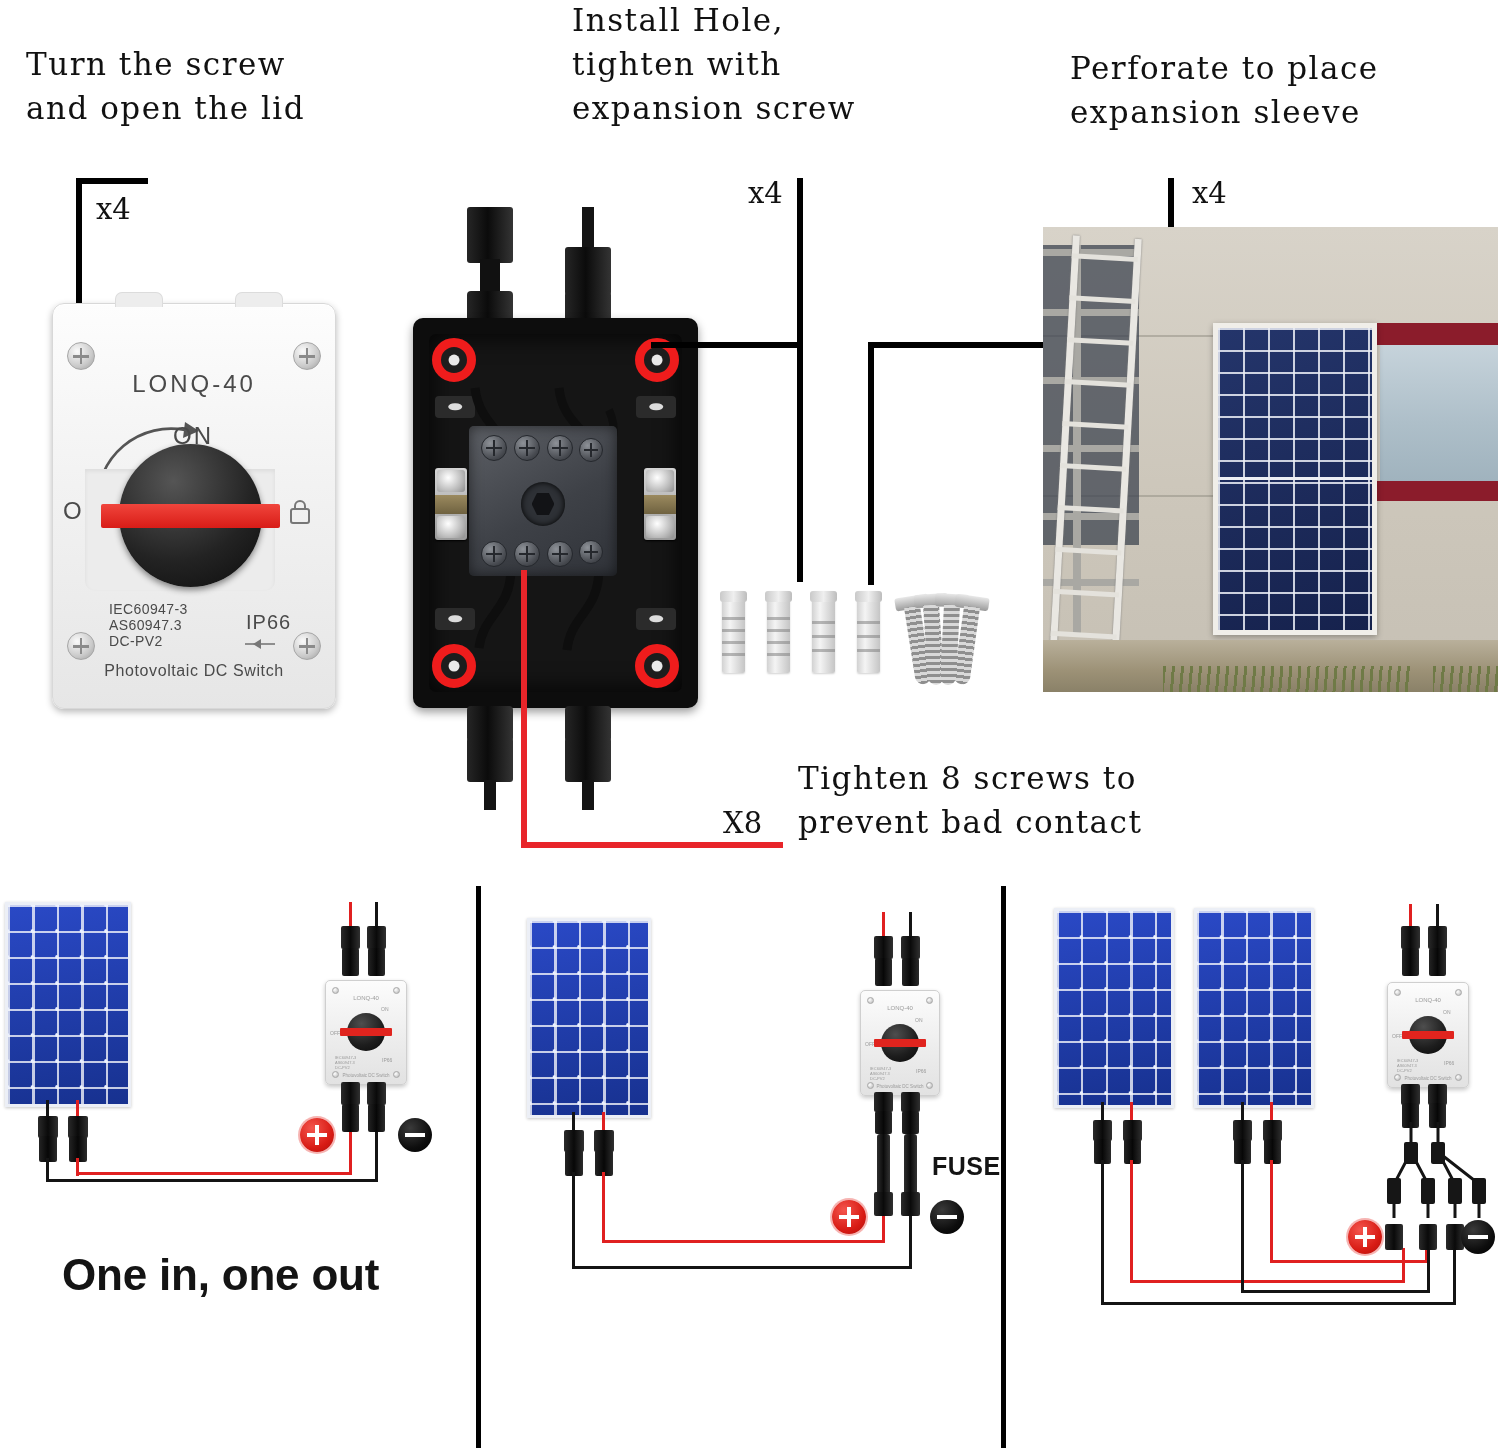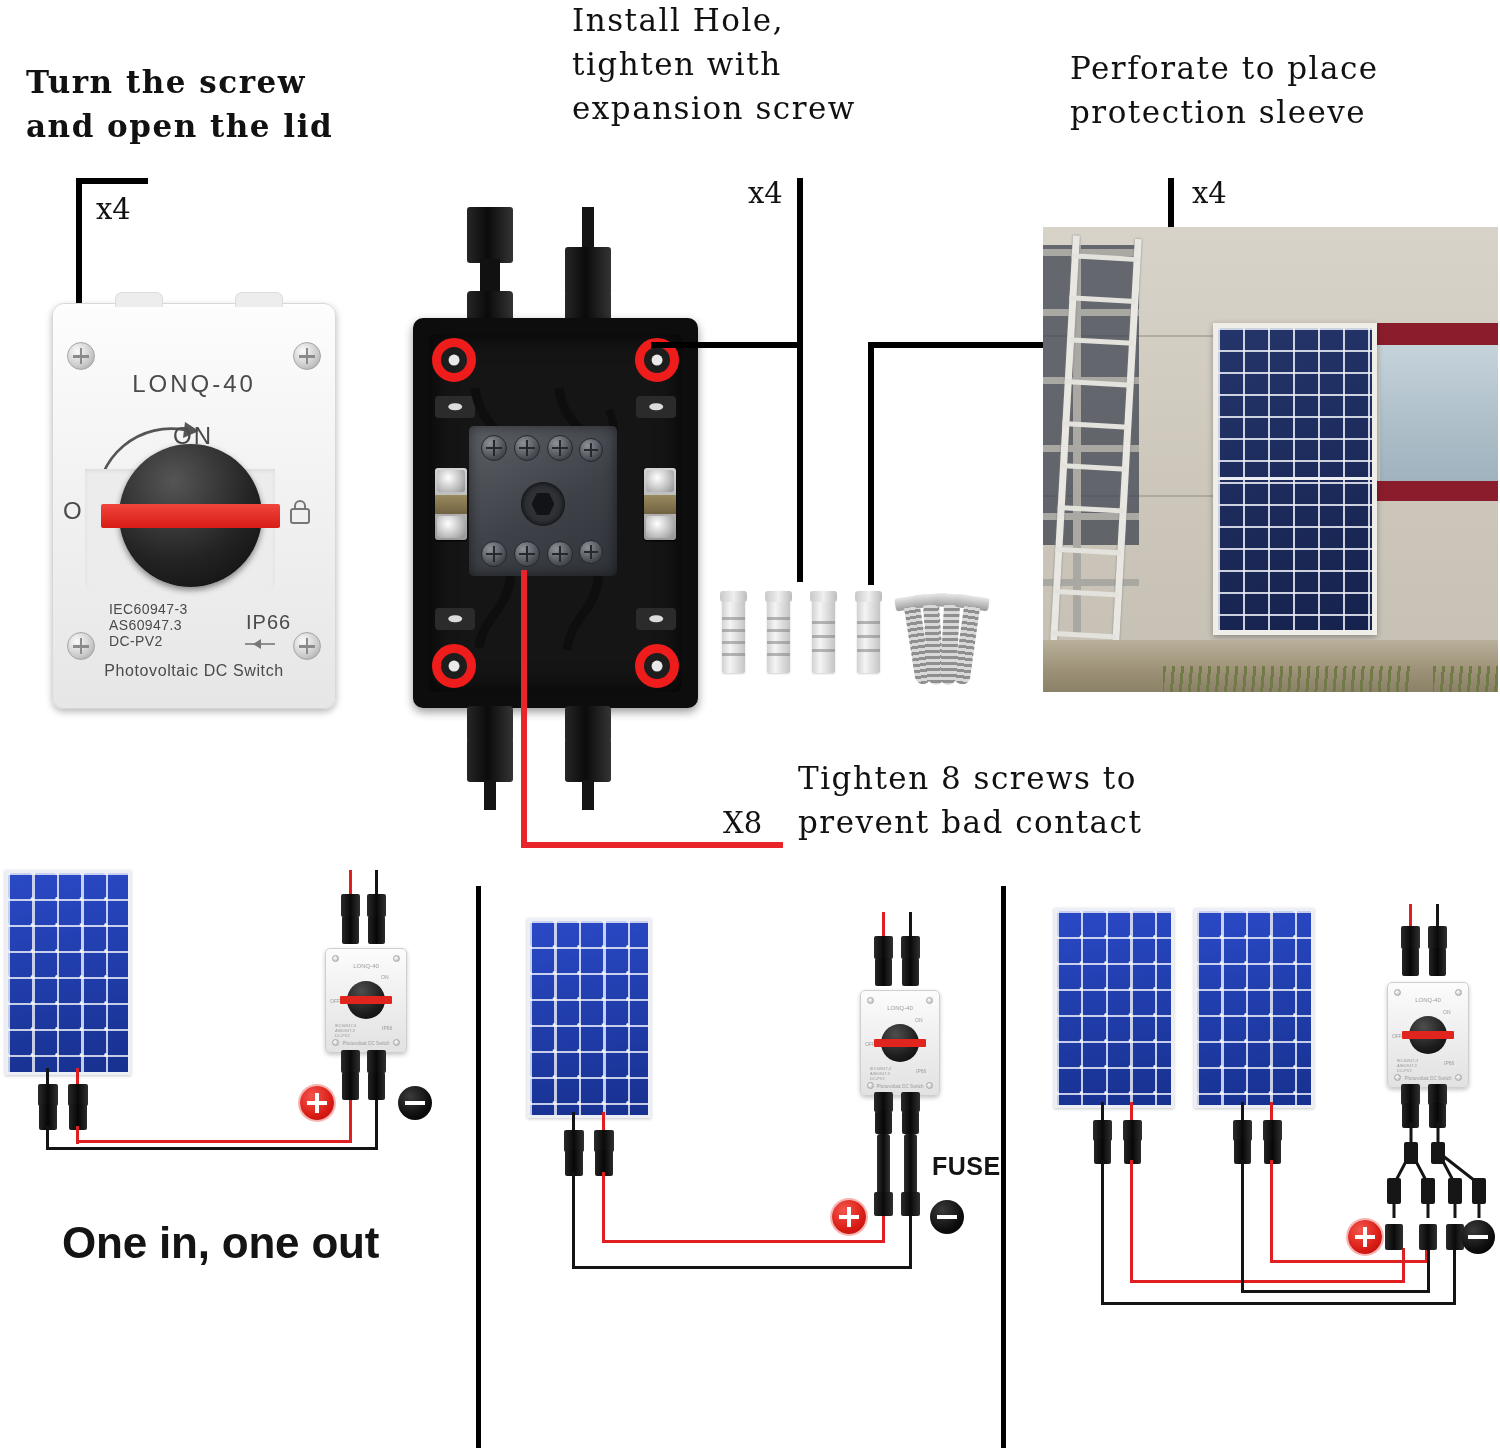--- a/index.html
+++ b/index.html
@@ -147,29 +147,29 @@
   .minus:before{content:"";position:absolute;left:21%;top:43.5%;width:58%;height:13%;background:#fff;}
   .caption{position:absolute;font-family:"Liberation Sans",sans-serif;font-weight:700;
       font-size:44px;color:#141414;white-space:nowrap;letter-spacing:-.2px;}
   .fuselab{position:absolute;font-family:"Liberation Sans",sans-serif;font-weight:700;
       font-size:25px;color:#141414;letter-spacing:.5px;}
   .lockicon{position:absolute;}
 </style>
 </head>
 <body>
 
-<div class="instr abs" style="left:26px;top:60px;font-weight:bold;">Turn the screw
+<div class="instr abs" style="left:26px;top:42px;">Turn the screw
 and open the lid</div>
 
 <div class="instr abs" style="left:572px;top:-2px;">Install Hole,
 tighten with
 expansion screw</div>
 
 <div class="instr abs" style="left:1070px;top:46px;">Perforate to place
-protection sleeve</div>
+expansion sleeve</div>
 
 <div class="rule abs" style="left:76px;top:178px;width:6px;height:155px;"></div>
 <div class="rule abs" style="left:76px;top:178px;width:72px;height:6px;"></div>
 <div class="xlabel abs" style="left:96px;top:192px;">x4</div>
 
 <div class="dev abs" style="left:52px;top:303px;width:282px;height:404px;">
   <div class="bump" style="left:62px;top:-12px;width:46px;height:14px;"></div>
   <div class="bump" style="left:182px;top:-12px;width:46px;height:14px;"></div>
 
   <div class="scr" style="left:14px;top:38px;width:26px;height:26px;"></div>
@@ -387,21 +387,21 @@
 
 <div class="redrule abs" style="left:521px;top:570px;width:6px;height:278px;"></div>
 <div class="redrule abs" style="left:521px;top:842px;width:262px;height:6px;"></div>
 <div class="xlabel abs" style="left:723px;top:806px;">X8</div>
 <div class="instr abs" style="left:798px;top:756px;">Tighten 8 screws to
 prevent bad contact</div>
 
 <div class="rule abs" style="left:476px;top:886px;width:5px;height:562px;"></div>
 <div class="rule abs" style="left:1001px;top:886px;width:5px;height:562px;"></div>
 
-<div class="abs" style="left:0;top:852px;width:384px;height:558px;">
+<div class="abs" style="left:0;top:884px;width:384px;height:558px;">
   <div class="pvmod" style="left:5px;top:18px;width:126px;height:205px;">
     <div class="grid"></div>
       <div class="dots"></div>
   </div>
 
   <div class="wire abs" style="left:46px;top:216px;width:3px;height:32px;"></div>
   <div class="wireR abs" style="left:76px;top:216px;width:3px;height:32px;"></div>
   <div class="conn" style="left:38px;top:232px;width:20px;height:46px;">
     <div class="c1" style="height:22px;"></div>
       <div class="c2" style="top:20px;height:26px;"></div>

